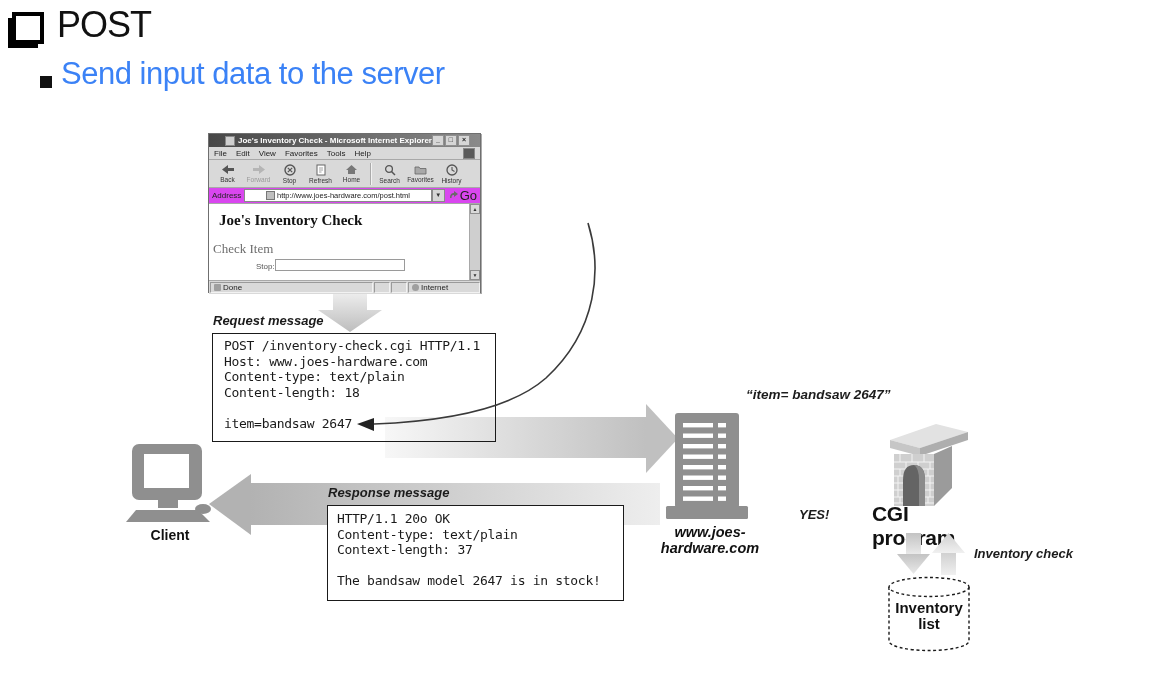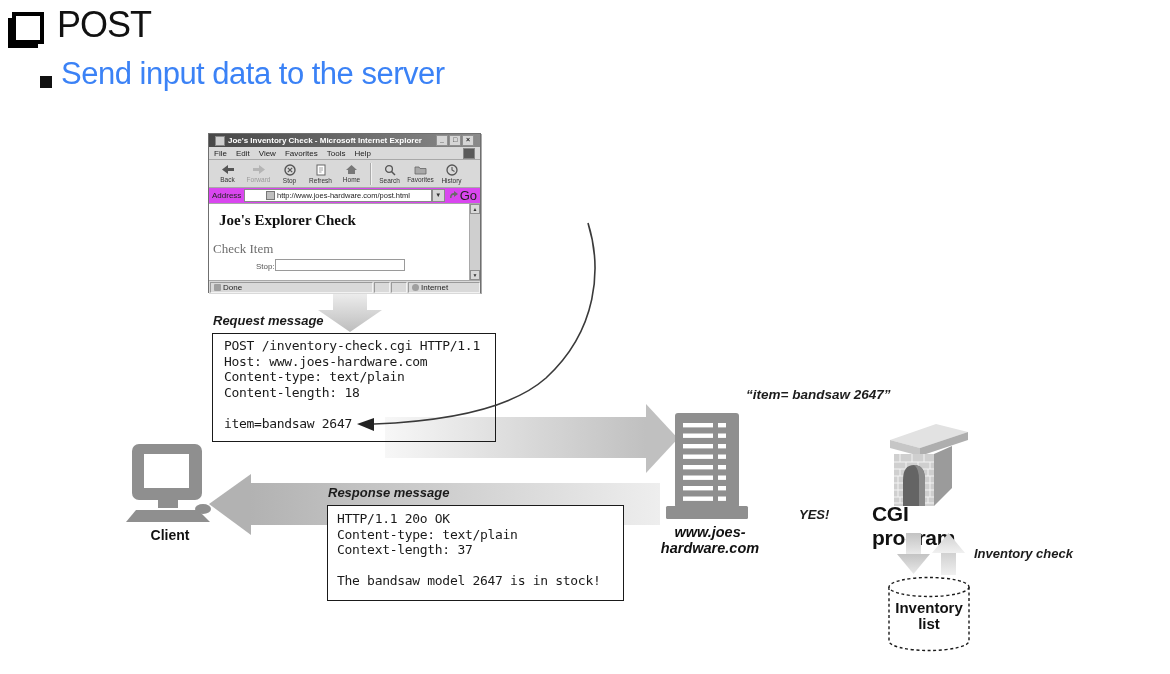--- a/index.html
+++ b/index.html
@@ -10,21 +10,21 @@
   
   .bullet1{width:24px;height:24px;background:#fff;border:4px solid #000;box-shadow:-5px 5px 0 -1px #000;}
   .t-title{font-size:36px;letter-spacing:-1px;color:#111;text-align:center;}
   .bullet2{width:12px;height:12px;background:#111;}
   .t-sub{font-size:31px;letter-spacing:-0.5px;color:#3b82f6;}
 
   
   .bwin{left:208px;top:133px;width:271px;height:158px;background:#d9d9d9;
         border:1px solid #6f6f6f;box-shadow:1px 1px 0 #aaa;font-family:"Liberation Sans",sans-serif;}
   .btitle{height:13px;background:linear-gradient(to right,#474747,#8a8a8a);display:flex;align-items:center;
-          padding:0 6px;color:#fff;font-size:8px;font-weight:bold;white-space:nowrap;overflow:hidden;}
+          padding:0 16px;color:#fff;font-size:8px;font-weight:bold;white-space:nowrap;overflow:hidden;}
   .bt-ie{width:8px;height:8px;background:#cfcfcf;border:1px solid #888;margin-right:3px;flex:0 0 auto;}
   .bt-btns{margin-left:auto;display:flex;gap:1px;}
   .bt-btn{width:10px;height:9px;background:#d6d6d6;border:1px solid #909090;font-size:7px;line-height:7px;
           text-align:center;color:#222;}
   .bmenu{height:12px;background:#d9d9d9;border-bottom:1px solid #a8a8a8;display:flex;align-items:center;
          gap:9px;padding:0 5px;font-size:8px;color:#222;}
   .bmenu .flag{margin-left:auto;width:10px;height:9px;background:#5a5a5a;border:1px solid #888;}
   .btoolbar{height:27px;background:#d9d9d9;border-bottom:1px solid #a8a8a8;display:flex;align-items:center;
             padding:0 3px;}
   .tb-item{width:31px;height:25px;display:flex;flex-direction:column;align-items:center;justify-content:center;}
@@ -154,21 +154,21 @@
       </span>
       <span class="addr-drop">▼</span>
       <span class="addr-go">
         <svg width="9" height="9" viewBox="0 0 9 9">
             <path d="M1 7 C1 3 3 2 5 2 L5 0 L9 3 L5 6 L5 4 C3.5 4 2.5 4.5 2.5 7 Z" fill="#6a6a6a"></path>
           </svg>
         <span>Go</span>
       </span>
     </div>
     <div class="bcontent">
-      <div class="bc-h1">Joe's Explorer Check</div>
+      <div class="bc-h1">Joe's Inventory Check</div>
       <div class="bc-h2">Check Item</div>
       <div class="bc-lab">Stop:</div>
       <input class="bc-input" value="" style="">
       <div class="bscroll">
         <span class="sc-btn" style="top:0;">▲</span>
         <span class="sc-btn" style="bottom:0;">▼</span>
       </div>
     </div>
     <div class="bstatus">
       <span class="st-pane" style="flex:1;">

